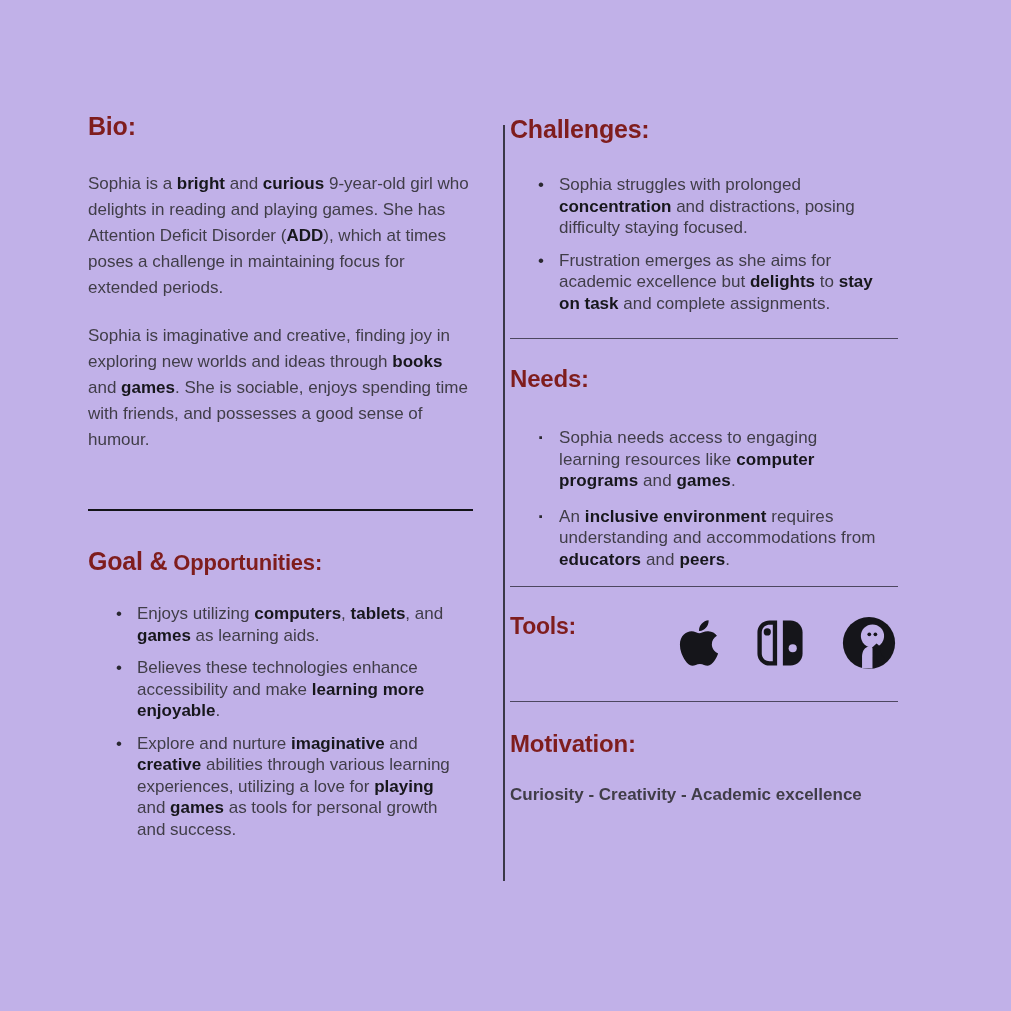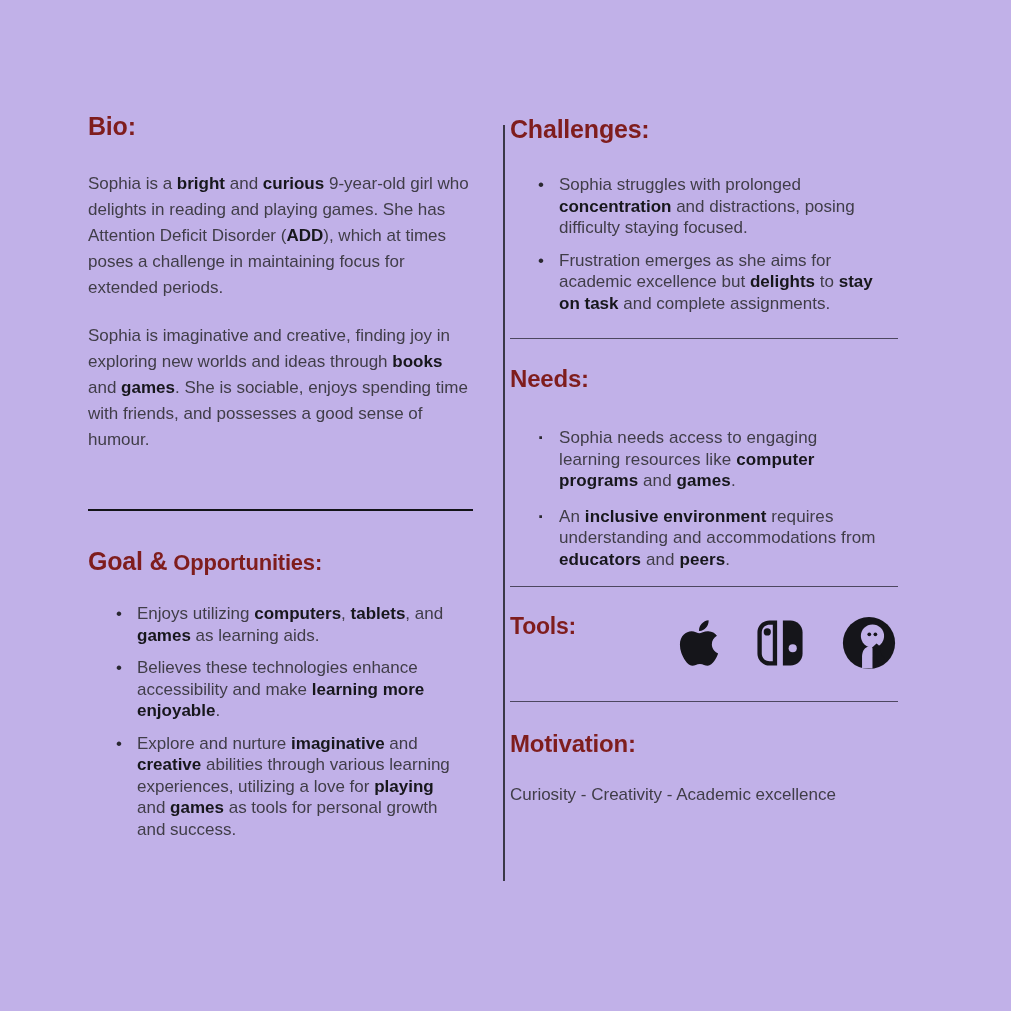--- a/index.html
+++ b/index.html
@@ -39,21 +39,21 @@
   .hr-ch{margin-top:24px;}
   .needs-heading{margin-top:26px;margin-bottom:34px;font-size:24px;}
 
   .tools-row{margin-top:26px;height:60px;display:flex;justify-content:space-between;}
   .tools-heading{font-size:23px;}
   .tool-icons{display:flex;align-items:center;gap:36px;}
   .tool-icon{display:inline-flex;}
   .hr-tools{margin-top:28px;}
 
   .motivation-heading{margin-top:28px;margin-bottom:24px;font-size:24px;}
-  .motivation-text{font-size:17px;color:#403d48;margin:0;}
+  .motivation-text{font-size:17px;color:#403d48;margin:0;font-weight:bold;}
 </style>
 </head>
 <body>
 
 <div class="canvas">
 
   <div class="col col-left">
     <section>
       <h2 class="bio-heading">Bio:</h2>
       <p><span>Sophia is a </span><b>bright</b><span> and </span><b>curious</b><span> 9-year-old girl who delights in reading and playing games. She has Attention Deficit Disorder (</span><b>ADD</b><span>), which at times poses a challenge in maintaining focus for extended periods.</span></p>

